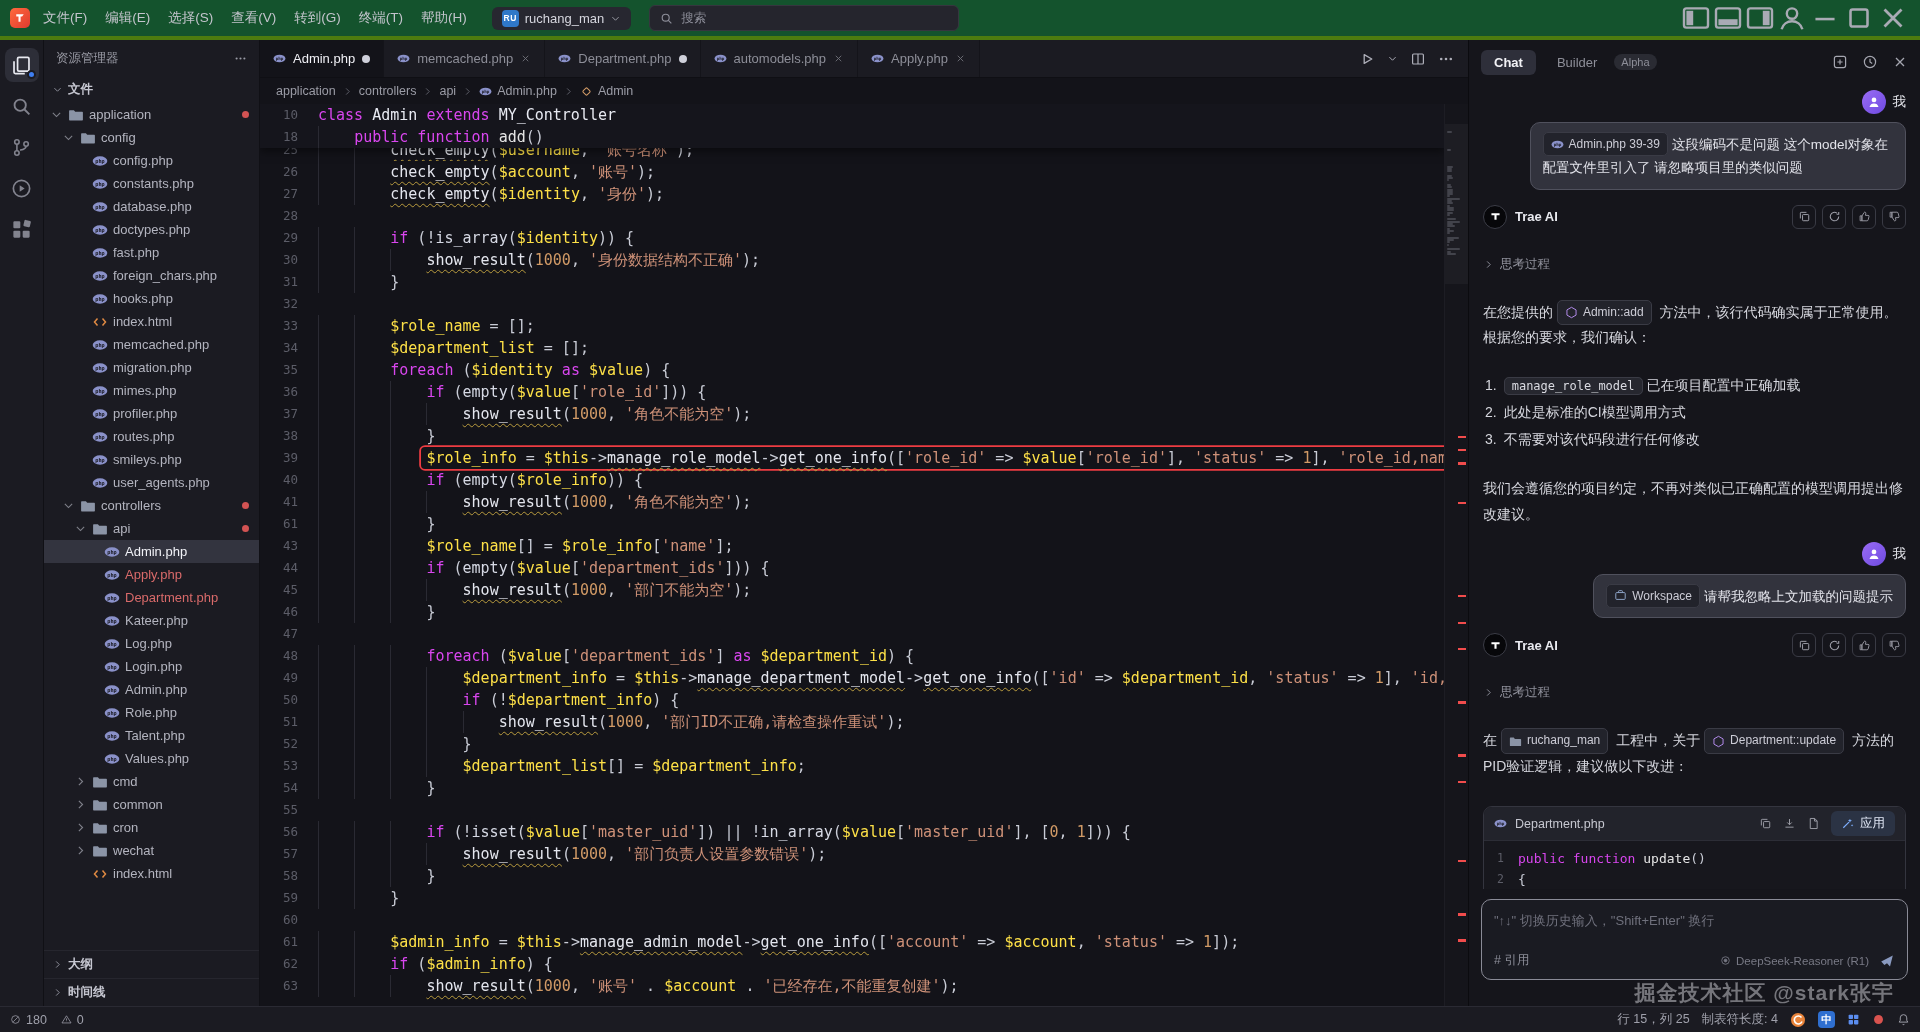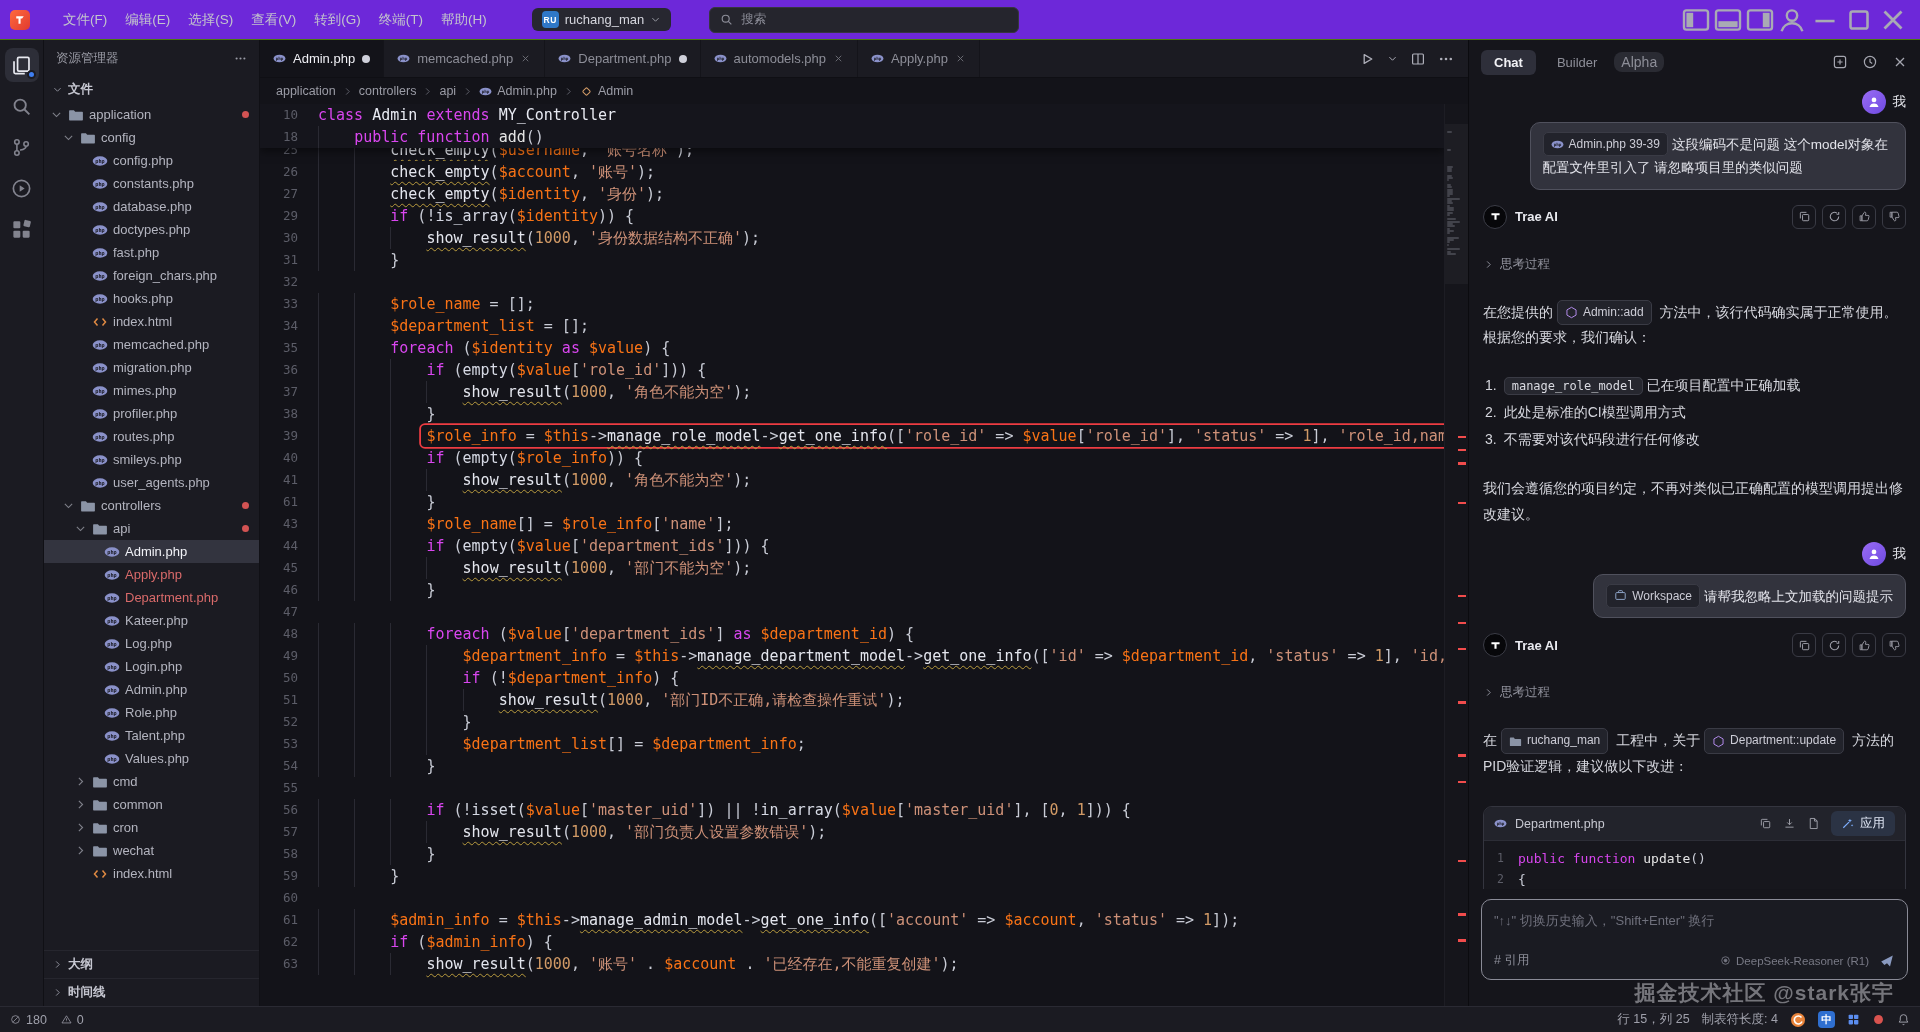--- a/index.html
+++ b/index.html
@@ -7,21 +7,21 @@
     font-family:"Liberation Sans","DejaVu Sans",sans-serif;color:#c9cad3;font-size:13px}
   [data-interactable="true"]{cursor:pointer}
   .icon{display:inline-flex;width:16px;height:16px;align-items:center;justify-content:center;flex:none}
   .icon svg{width:100%;height:100%;display:block}
   .icon.sm{width:13px;height:13px}
   .icon.xs{width:11px;height:11px}
   .flip{transform:scaleY(-1)}
   .app{width:1920px;height:1032px;display:grid;grid-template-rows:40px 1fr 26px}
 
   
-  .titlebar{display:flex;align-items:center;background:#6d28d9;border-bottom:1px solid #4d7c0f;padding:0 10px;gap:20px}
+  .titlebar{display:flex;align-items:center;background:#14532d;border-bottom:4px solid #4d7c0f;padding:0 10px;gap:0}
   .logo{width:20px;height:20px;border-radius:5px;background:linear-gradient(135deg,#ff6a3d,#e03a2f);display:inline-flex;align-items:center;justify-content:center;margin-right:4px}
   .logo svg{width:12px;height:12px}
   .menus{display:flex}
   .menu-item{padding:4px 9px;font-size:13.5px;color:#c3c4cc;border-radius:5px}
   .project{display:flex;align-items:center;gap:6px;margin-left:16px;padding:3px 10px;border-radius:6px;background:#272730;font-size:13px;color:#d5d6de}
   .proj-ico{width:17px;height:17px;border-radius:4px;background:#2f78c8;color:#fff;font-size:8.5px;font-weight:bold;display:inline-flex;align-items:center;justify-content:center;letter-spacing:.5px}
   .project .icon{color:#9b9ca6}
   .searchbox{display:flex;align-items:center;gap:8px;width:310px;height:26px;background:#25252d;border:1px solid #36363f;border-radius:6px;padding:0 10px;margin-left:18px;color:#8d8e99;font-size:12.5px}
   .tb-right{margin-left:auto;display:flex;align-items:center}
   .tb-icon{width:32px;height:28px;display:inline-flex;align-items:center;justify-content:center;color:#a9aab4;border-radius:5px}
@@ -64,36 +64,36 @@
   .breadcrumb .icon.sep{color:#5f606a}
   .code-wrap{flex:1;position:relative;overflow:hidden}
   .code-lines{position:absolute;left:0;top:0;bottom:0;right:24px;padding-top:44px;overflow:hidden}
   .sticky{position:absolute;top:0;left:0;right:24px;z-index:3;background:#15151c;box-shadow:0 3px 9px rgba(0,0,0,.5)}
   .cl{display:flex;height:22px;line-height:22px;font-family:"DejaVu Sans Mono","Liberation Mono",monospace;font-size:15px;white-space:pre}
   .ln{width:58px;flex:none;text-align:right;padding-right:20px;color:#5c5d68;font-size:12.5px}
   .lc{display:flex;min-width:0}
   .ind{display:inline-block;flex:none;background-image:repeating-linear-gradient(to right,#2a2a33 0 1px,transparent 1px 36.14px)}
   .clipwrap{height:13px;overflow:hidden}
   .clipinner{margin-top:-9px}
-  .t-p{color:#c9ccd6}.t-k{color:#d946ef}.t-v{color:#f97316}.t-b{color:#d6d9e4}
+  .t-p{color:#c9ccd6}.t-k{color:#d946ef}.t-v{color:#fde047}.t-b{color:#d6d9e4}
   .t-s{color:#ce9178}.t-n{color:#d19a66}.t-cl{color:#e8eaf2}.t-fn{color:#e5e5e5}
   .t-f,.t-m{color:#e4e6ee;text-decoration:underline;text-decoration-style:wavy;text-decoration-color:#b89b3e;text-decoration-thickness:1px;text-underline-offset:3.5px}
   .t-c{color:#8a8f9d}
   .redbox{display:inline-flex;align-items:center;height:22px;border-radius:4px;box-shadow:0 0 0 1.8px #ee3c42;padding:0 5px;margin-left:-5px}
   .minimap{position:absolute;top:0;right:0;width:24px;bottom:0;background:#15151b;border-left:1px solid #1d1d24;z-index:4}
   .mm-slider{position:absolute;left:0;right:0;top:20px;height:160px;background:rgba(255,255,255,.035)}
   .mm-line{position:absolute;left:2px;height:2px;border-radius:1px;background:rgba(200,205,220,.22)}
   .mm-mark{position:absolute;right:2px;width:8px;height:2.5px;background:#f14c4c}
 
   
   .chat{width:452px;background:#15151b;border-left:1px solid #0b0b0f;display:flex;flex-direction:column;position:relative;min-height:0}
   .chat-header{height:44px;display:flex;align-items:center;padding:0 12px;gap:8px}
   .chat-tab{font-size:13px;color:#8d8e98;padding:5px 13px;border-radius:6px}
   .chat-tab.active{background:#2e2f3a;color:#f2f2f6;font-weight:700}
-  .alpha{font-size:14px;background:#2a2b33;color:#8d8e98;padding:2px 7px;border-radius:8px;margin-left:-4px}
+  .alpha{font-size:11px;background:#2a2b33;color:#8d8e98;padding:2px 7px;border-radius:8px;margin-left:-4px}
   .chat-hicons{margin-left:auto;display:flex;gap:14px;color:#a5a6b0}
   .chat-body{flex:1;overflow:hidden;padding:6px 14px 0;display:flex;flex-direction:column;gap:15px}
   .msg.user{display:flex;flex-direction:column;align-items:flex-end;gap:8px}
   .u-head{display:flex;align-items:center;gap:7px;color:#e3e4ea;font-size:13.5px}
   .avatar{width:24px;height:24px;border-radius:50%;background:linear-gradient(135deg,#9a6cf5,#6e4ae0);display:inline-flex;align-items:center;justify-content:center}
   .avatar svg{width:14px;height:14px}
   .bubble{background:#32333d;border:1px solid #50515d;border-radius:10px;padding:9px 12px;font-size:13.5px;line-height:1.7;color:#e2e3ea;max-width:89%}
   .chip{display:inline-flex;align-items:center;gap:5px;background:#22232b;border:1px solid #3a3b45;border-radius:5px;padding:1px 7px;font-size:12px;color:#ccccd6;vertical-align:-2px;margin-right:4px;white-space:nowrap}
   .msg.ai{display:flex;flex-direction:column;gap:27px}
   .ai-head{display:flex;align-items:center;gap:8px}
@@ -794,20 +794,21 @@
         </div>
       <div class="code-wrap" data-interactable="true">
         <div class="code-lines" id="codeLines" data-interactable="false">
             <div class="clipwrap">
               <div class="clipinner">
                 <div class="cl" data-interactable="false"><span class="ln" data-interactable="false">25</span><span class="lc"><span class="ind" style="width:72.28px"></span><span class="t-f">check_empty</span><span class="t-p">(</span><span class="t-v">$username</span><span class="t-p">, </span><span class="t-s">'账号名称'</span><span class="t-p">);</span></span></div>
               </div>
             </div>
             <div class="cl" data-interactable="false"><span class="ln" data-interactable="false">26</span><span class="lc"><span class="ind" style="width:72.28px"></span><span class="t-f">check_empty</span><span class="t-p">(</span><span class="t-v">$account</span><span class="t-p">, </span><span class="t-s">'账号'</span><span class="t-p">);</span></span></div>
             <div class="cl" data-interactable="false"><span class="ln" data-interactable="false">27</span><span class="lc"><span class="ind" style="width:72.28px"></span><span class="t-f">check_empty</span><span class="t-p">(</span><span class="t-v">$identity</span><span class="t-p">, </span><span class="t-s">'身份'</span><span class="t-p">);</span></span></div>
+            <div class="cl" data-interactable="false"><span class="ln" data-interactable="false">28</span><span class="lc"><span class="ind" style="width:0px"></span></span></div>
             <div class="cl" data-interactable="false"><span class="ln" data-interactable="false">29</span><span class="lc"><span class="ind" style="width:72.28px"></span><span class="t-k">if</span><span class="t-p"> (!</span><span class="t-b">is_array</span><span class="t-p">(</span><span class="t-v">$identity</span><span class="t-p">)) {</span></span></div>
             <div class="cl" data-interactable="false"><span class="ln" data-interactable="false">30</span><span class="lc"><span class="ind" style="width:108.42px"></span><span class="t-f">show_result</span><span class="t-p">(</span><span class="t-n">1000</span><span class="t-p">, </span><span class="t-s">'身份数据结构不正确'</span><span class="t-p">);</span></span></div>
             <div class="cl" data-interactable="false"><span class="ln" data-interactable="false">31</span><span class="lc"><span class="ind" style="width:72.28px"></span><span class="t-p">}</span></span></div>
             <div class="cl" data-interactable="false"><span class="ln" data-interactable="false">32</span><span class="lc"><span class="ind" style="width:0px"></span></span></div>
             <div class="cl" data-interactable="false"><span class="ln" data-interactable="false">33</span><span class="lc"><span class="ind" style="width:72.28px"></span><span class="t-v">$role_name</span><span class="t-p"> = [];</span></span></div>
             <div class="cl" data-interactable="false"><span class="ln" data-interactable="false">34</span><span class="lc"><span class="ind" style="width:72.28px"></span><span class="t-v">$department_list</span><span class="t-p"> = [];</span></span></div>
             <div class="cl" data-interactable="false"><span class="ln" data-interactable="false">35</span><span class="lc"><span class="ind" style="width:72.28px"></span><span class="t-k">foreach</span><span class="t-p"> (</span><span class="t-v">$identity</span><span class="t-p"> </span><span class="t-k">as</span><span class="t-p"> </span><span class="t-v">$value</span><span class="t-p">) {</span></span></div>
             <div class="cl" data-interactable="false"><span class="ln" data-interactable="false">36</span><span class="lc"><span class="ind" style="width:108.42px"></span><span class="t-k">if</span><span class="t-p"> (</span><span class="t-b">empty</span><span class="t-p">(</span><span class="t-v">$value</span><span class="t-p">[</span><span class="t-s">'role_id'</span><span class="t-p">])) {</span></span></div>
             <div class="cl" data-interactable="false"><span class="ln" data-interactable="false">37</span><span class="lc"><span class="ind" style="width:144.56px"></span><span class="t-f">show_result</span><span class="t-p">(</span><span class="t-n">1000</span><span class="t-p">, </span><span class="t-s">'角色不能为空'</span><span class="t-p">);</span></span></div>
             <div class="cl" data-interactable="false"><span class="ln" data-interactable="false">38</span><span class="lc"><span class="ind" style="width:108.42px"></span><span class="t-p">}</span></span></div>

